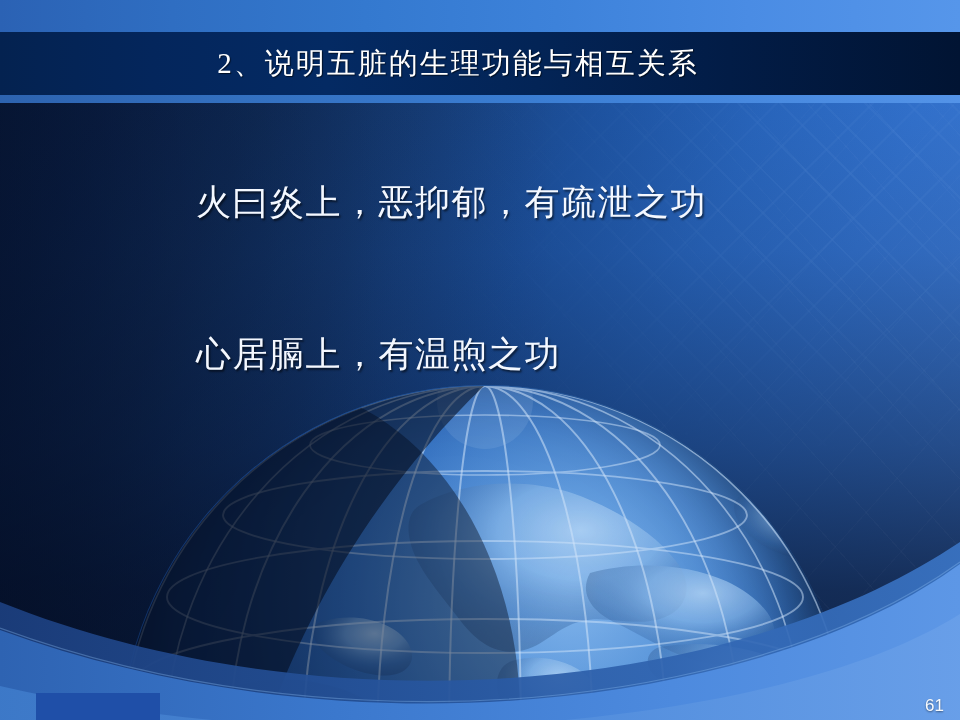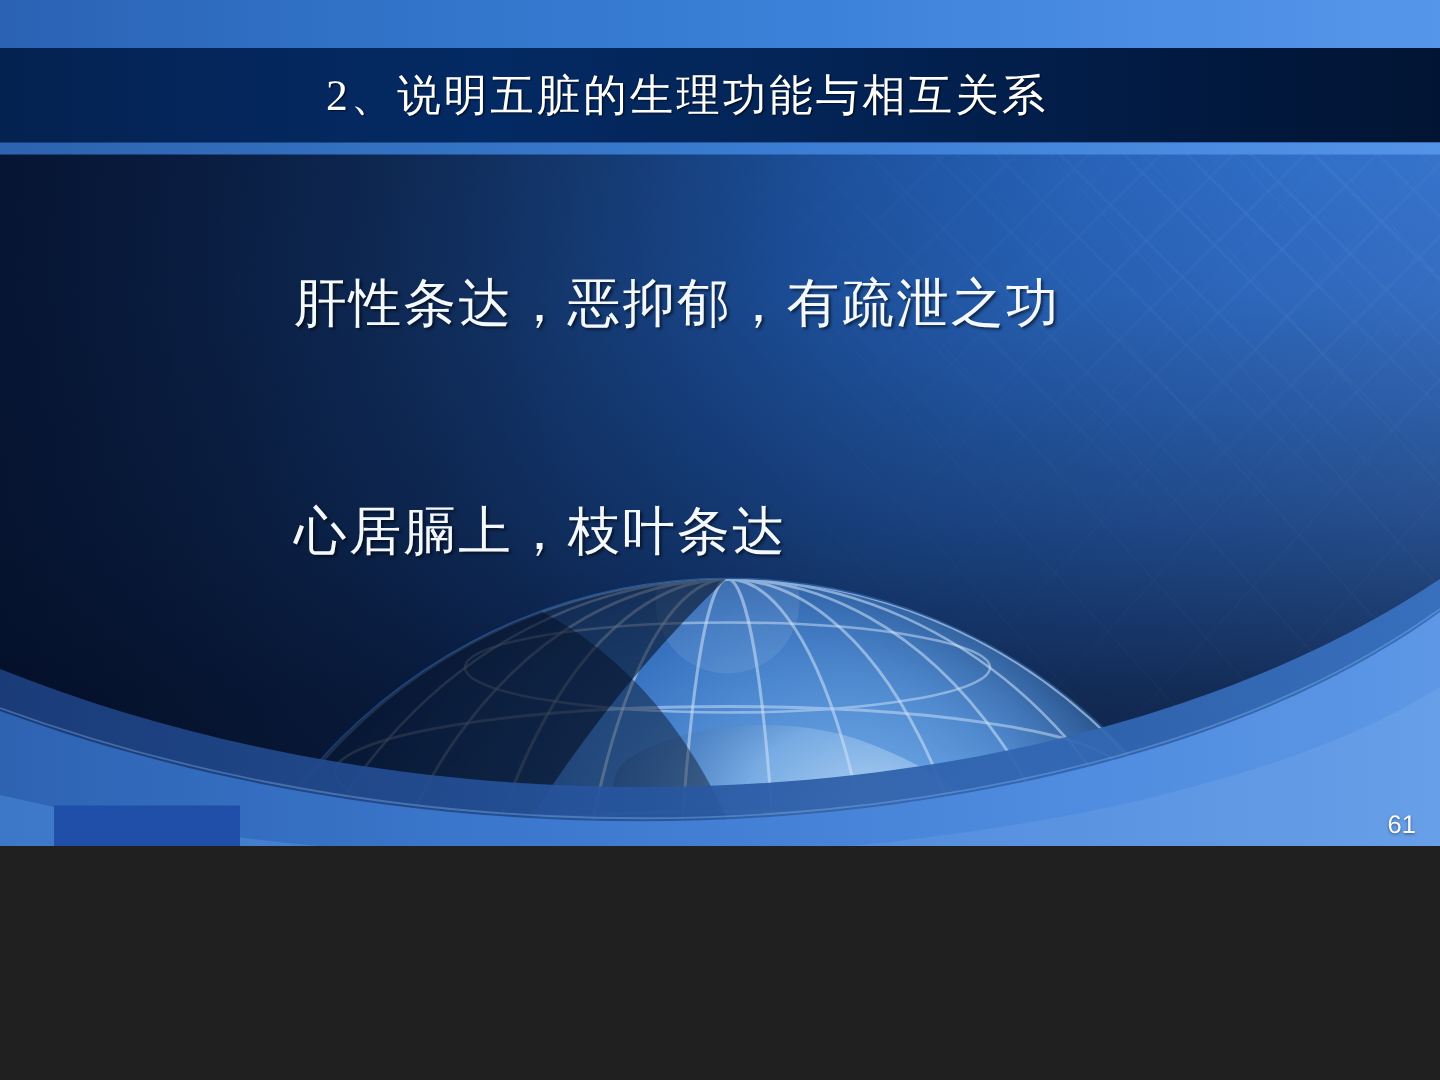--- a/index.html
+++ b/index.html
@@ -8,21 +8,21 @@
     padding: 0;
     background: #202020;
   }
   body {
     font-family: "Liberation Serif", "DejaVu Serif", serif;
   }
 
   .slide {
     position: relative;
     width: 960px;
-    height: 564px;
+    height: 720px;
     overflow: hidden;
     background: #0b1f44;
     user-select: none;
   }
 
   
 
   
   .bg-base {
     position: absolute;
@@ -380,24 +380,24 @@
 
   <div class="top-strip"></div>
   <div class="title-band">
     <div class="title-text">2、说明五脏的生理功能与相互关系</div>
   </div>
   <div class="band-under"></div>
 
   <div class="body-block">
 
     <div class="para">
-      <div class="line l2">肝性条达，恶抑郁，有疏泄之功</div>
+      <div class="line l2">火曰炎上，恶抑郁，有疏泄之功</div>
     </div>
 
     <div class="para">
-      <div class="line l2">心居膈上，枝叶条达</div>
+      <div class="line l2">心居膈上，有温煦之功</div>
     </div>
 
   </div>
 
   <div class="page-num">61</div>
 
 </div>
 
 </body></html>

